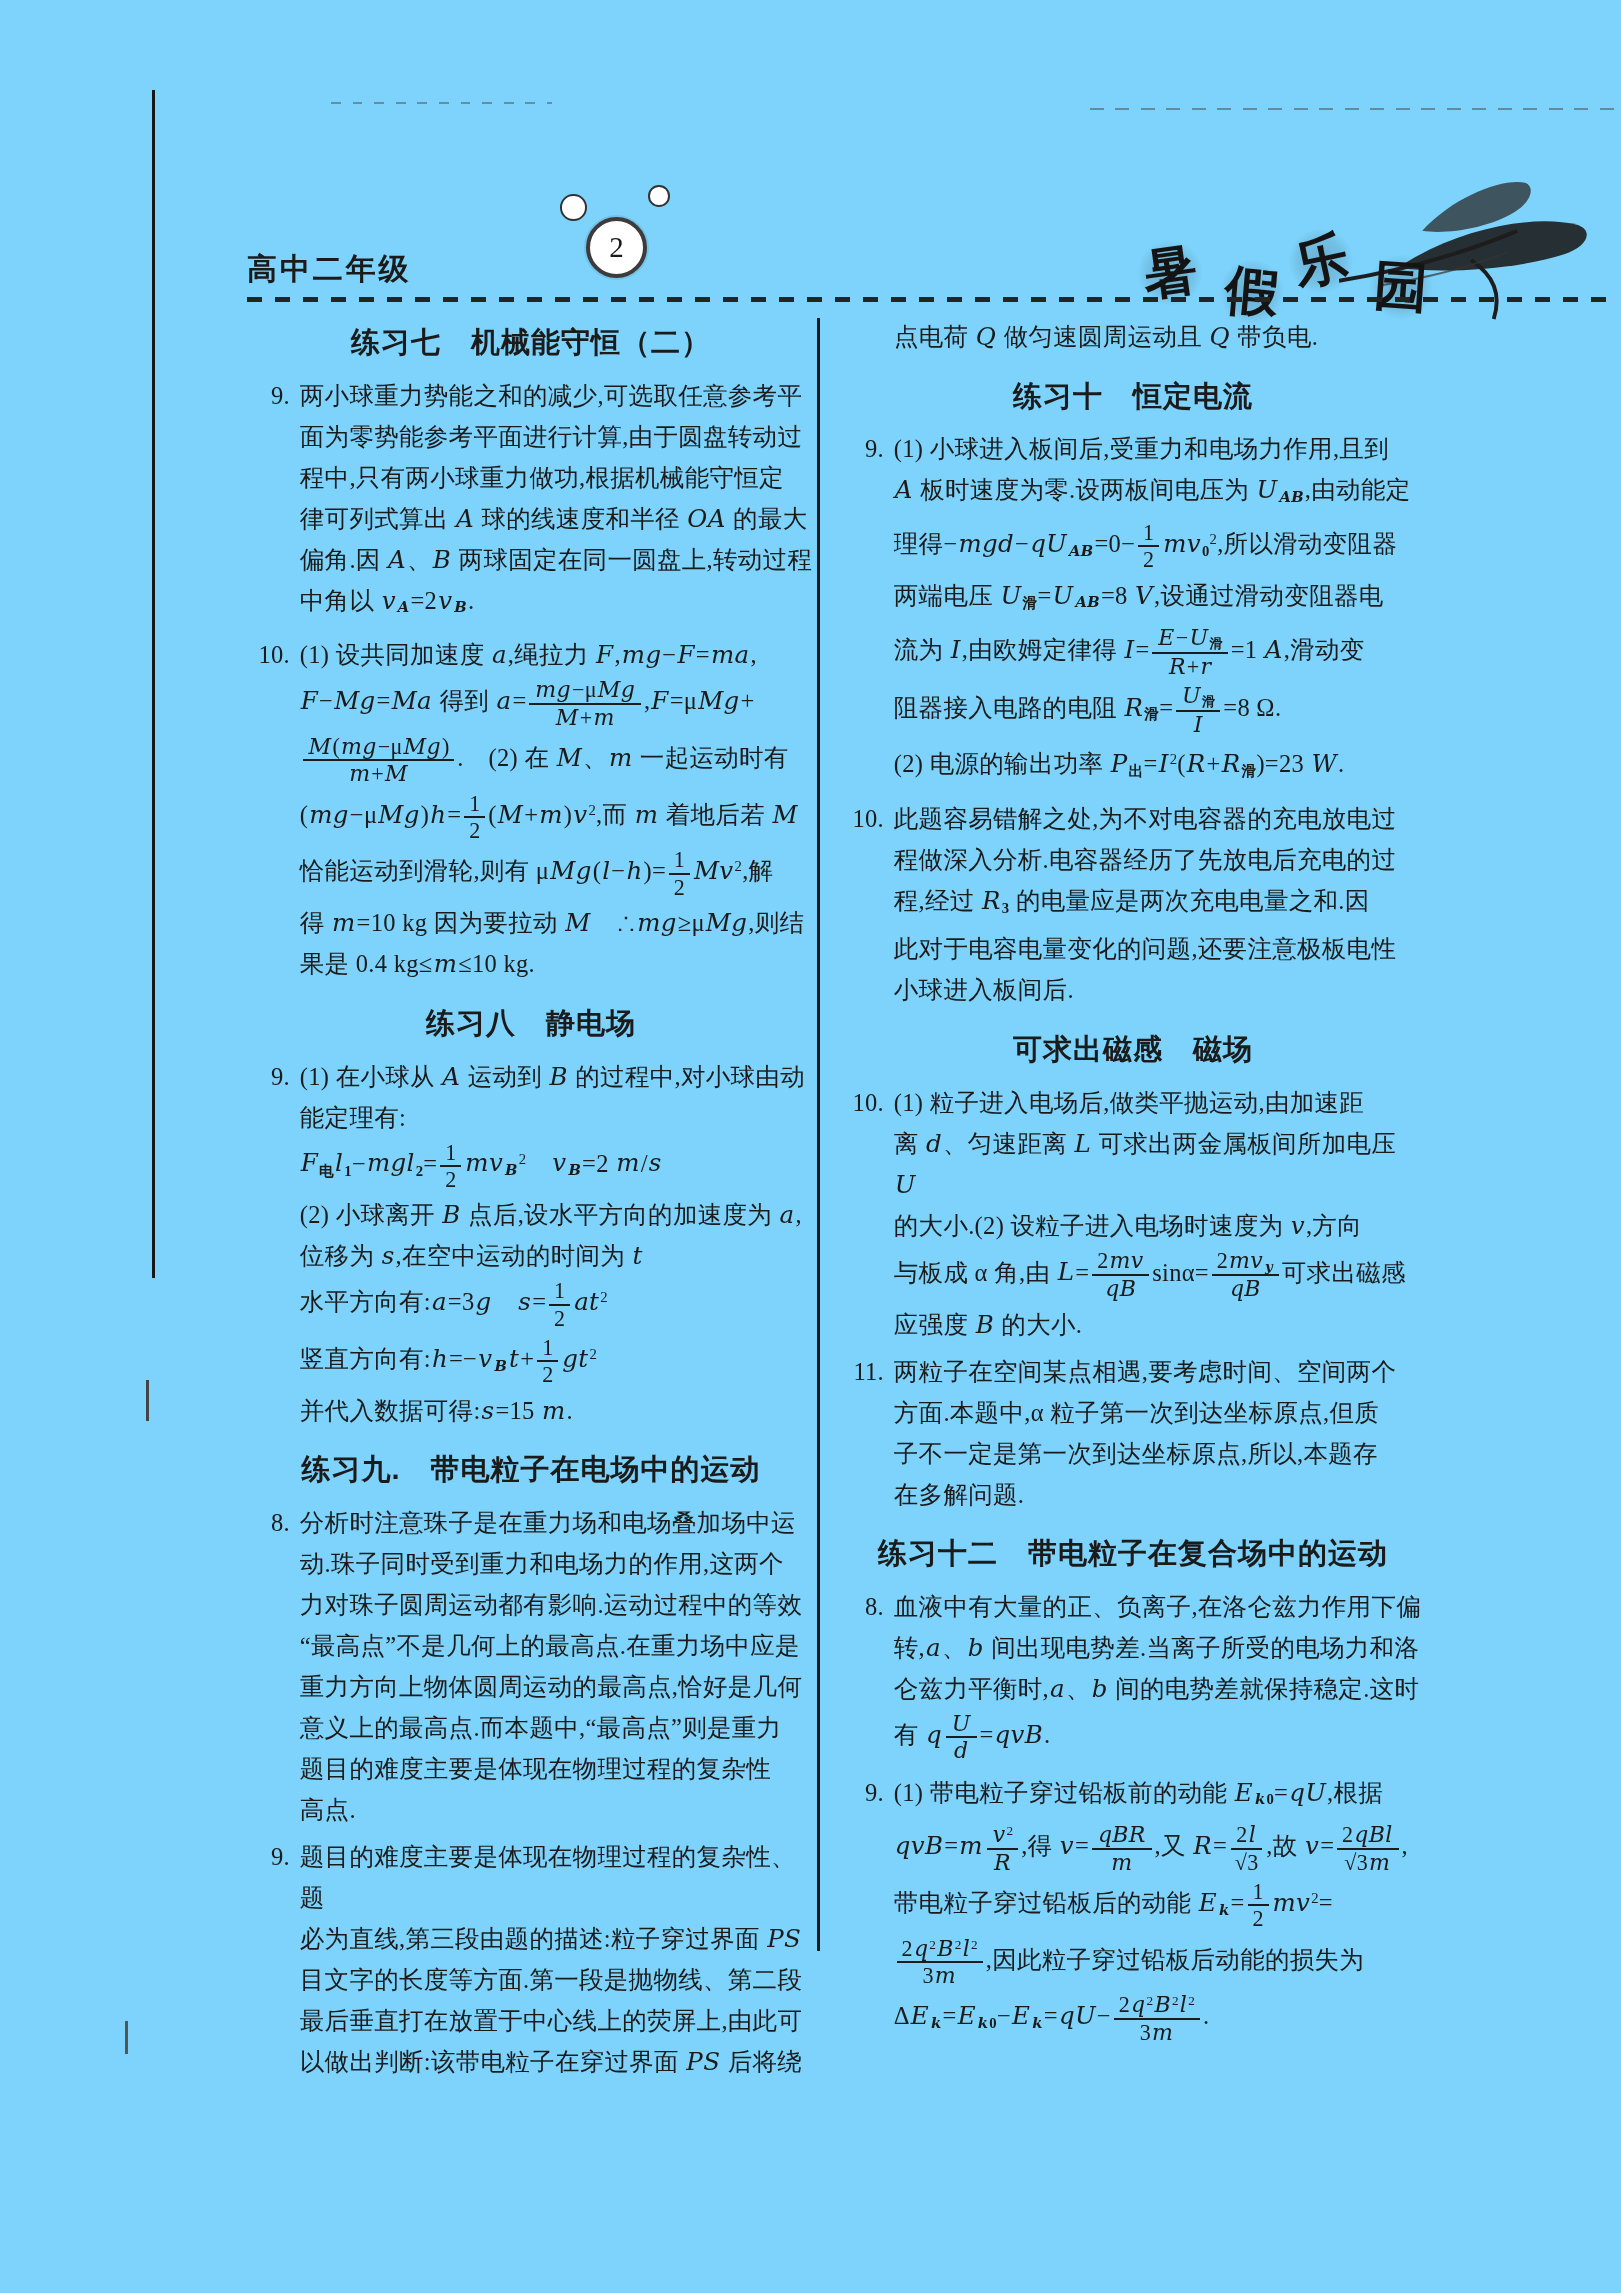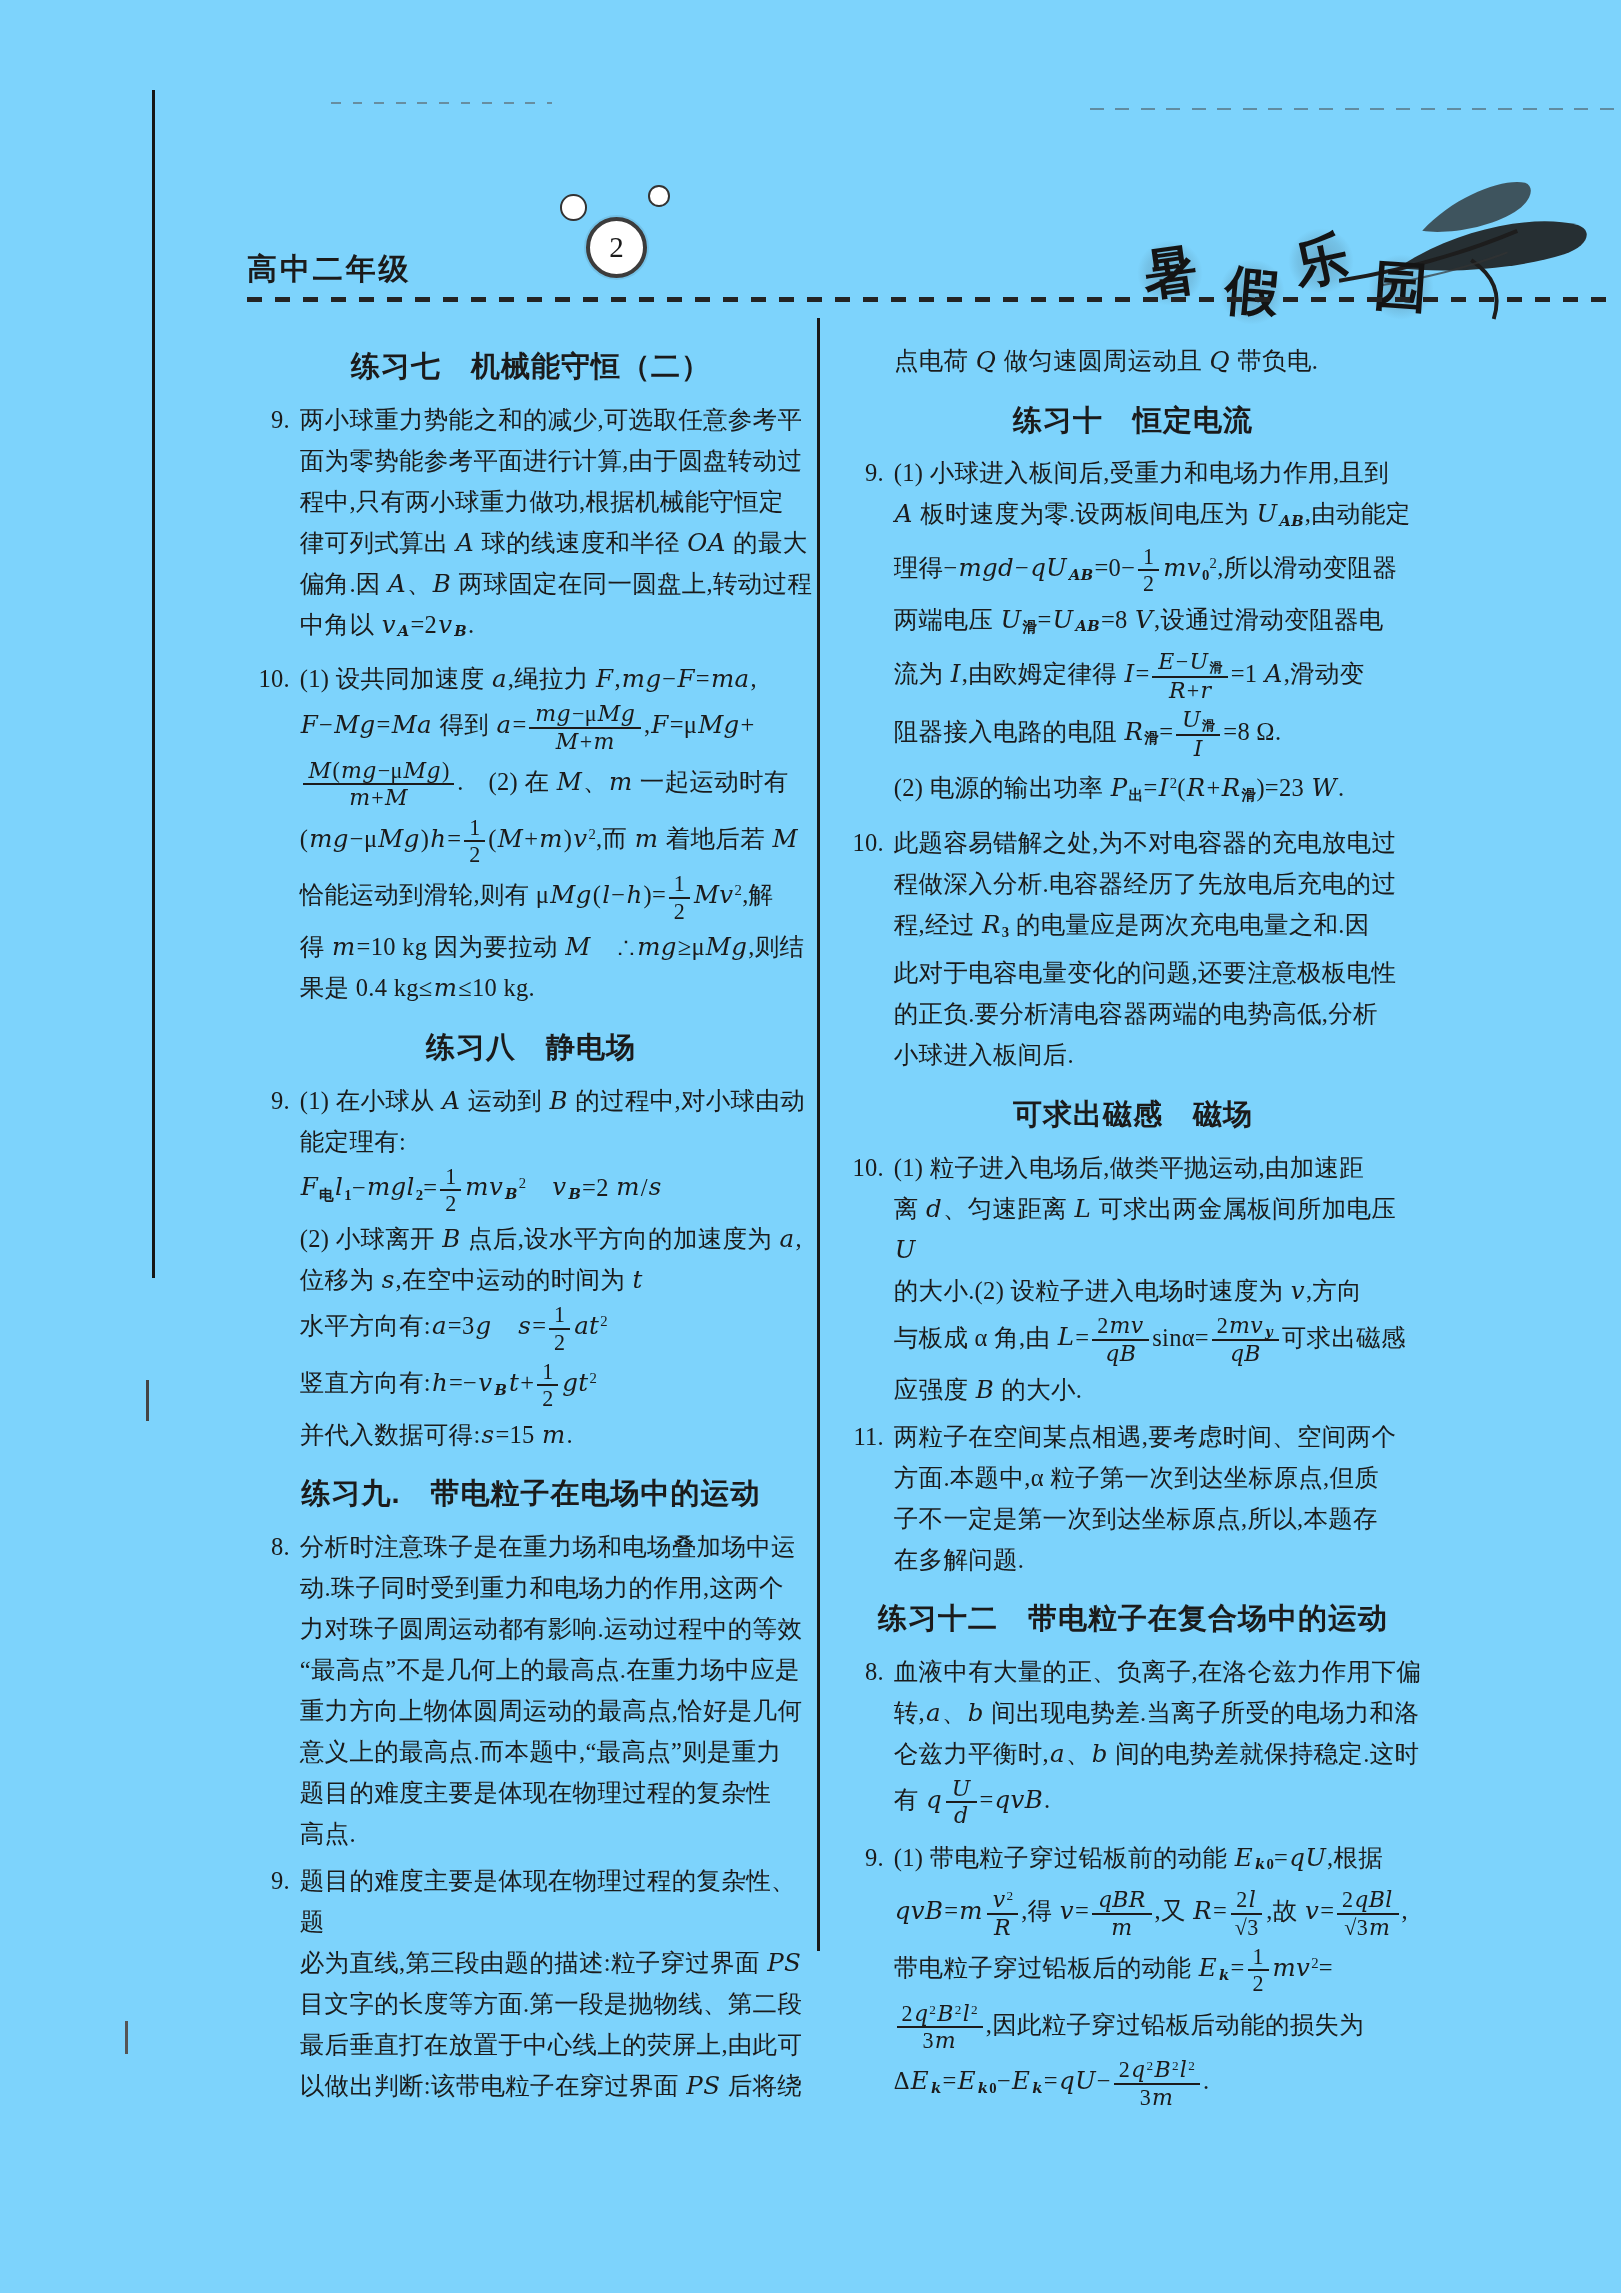--- a/index.html
+++ b/index.html
@@ -29,21 +29,21 @@
   .banner{position:absolute;left:1106px;top:176px;width:519px;height:149px;}
   .bchar{position:absolute;width:84px;height:84px;display:flex;align-items:center;justify-content:center;
          font:900 54px "Liberation Sans","DejaVu Sans",sans-serif;color:#141414;border-radius:50%;
          background:radial-gradient(closest-side,rgba(40,40,40,.22),rgba(40,40,40,.10) 55%,transparent 78%);}
   .b1{left:21.6px;top:55px;transform:rotate(-8deg);}
   .b2{left:104px;top:74px;transform:rotate(5deg);}
   .b3{left:173px;top:43px;transform:rotate(-12deg);}
   .b4{left:253px;top:69px;transform:rotate(4deg);}
   .swoosh{position:absolute;left:233px;top:-5.9px;width:286px;height:155px;}
   
-  .col{position:absolute;font-size:24.5px;letter-spacing:0.3px;margin-top:24px;}
+  .col{position:absolute;font-size:24.5px;letter-spacing:0.3px;}
   .col-left{left:247px;top:323px;width:568px;}
   .col-right{left:841px;top:314px;width:584px;}
   .col-divider{position:absolute;left:817px;top:318px;width:2.9px;height:1633px;background:#1a1a1a;}
   .sec-title{font:700 29px "Liberation Sans","DejaVu Sans",sans-serif;text-align:center;
              letter-spacing:1px;margin:19.6px 0 11.8px;}
   .col > .sec-title:first-child{margin-top:0;}
   .item{display:flex;margin:2px 0 5.9px;justify-content:flex-end;}
   .item.cont{padding-left:53px;}
   .inum{flex:0 0 43px;width:43px;margin-right:9.8px;text-align:right;line-height:41px;}
   .ibody{flex:1 1 auto;min-width:0;}
@@ -208,21 +208,20 @@
             <div class="line">(2) 电源的输出功率 <em>P</em><sub>出</sub>=<em>I</em><sup>2</sup>(<em>R</em>+<em>R</em><sub>滑</sub>)=23 <em>W</em>.</div>
           </div>
         </div>
         <div class="item">
           <span class="inum">10.</span>
           <div class="ibody">
             <div class="line">此题容易错解之处,为不对电容器的充电放电过</div>
             <div class="line">程做深入分析.电容器经历了先放电后充电的过</div>
             <div class="line">程,经过 <em>R</em><sub>3</sub> 的电量应是两次充电电量之和.因</div>
             <div class="line">此对于电容电量变化的问题,还要注意极板电性</div>
-            <div class="line">的正负.要分析清电容器两端的电势高低,分析</div>
             <div class="line">小球进入板间后.</div>
           </div>
         </div>
         <div class="sec-title">可求出磁感　磁场</div>
         <div class="item">
           <span class="inum">10.</span>
           <div class="ibody">
             <div class="line">(1) 粒子进入电场后,做类平抛运动,由加速距</div>
             <div class="line">离 <em>d</em>、匀速距离 <em>L</em> 可求出两金属板间所加电压 <em>U</em></div>
             <div class="line">的大小.(2) 设粒子进入电场时速度为 <em>v</em>,方向</div>

